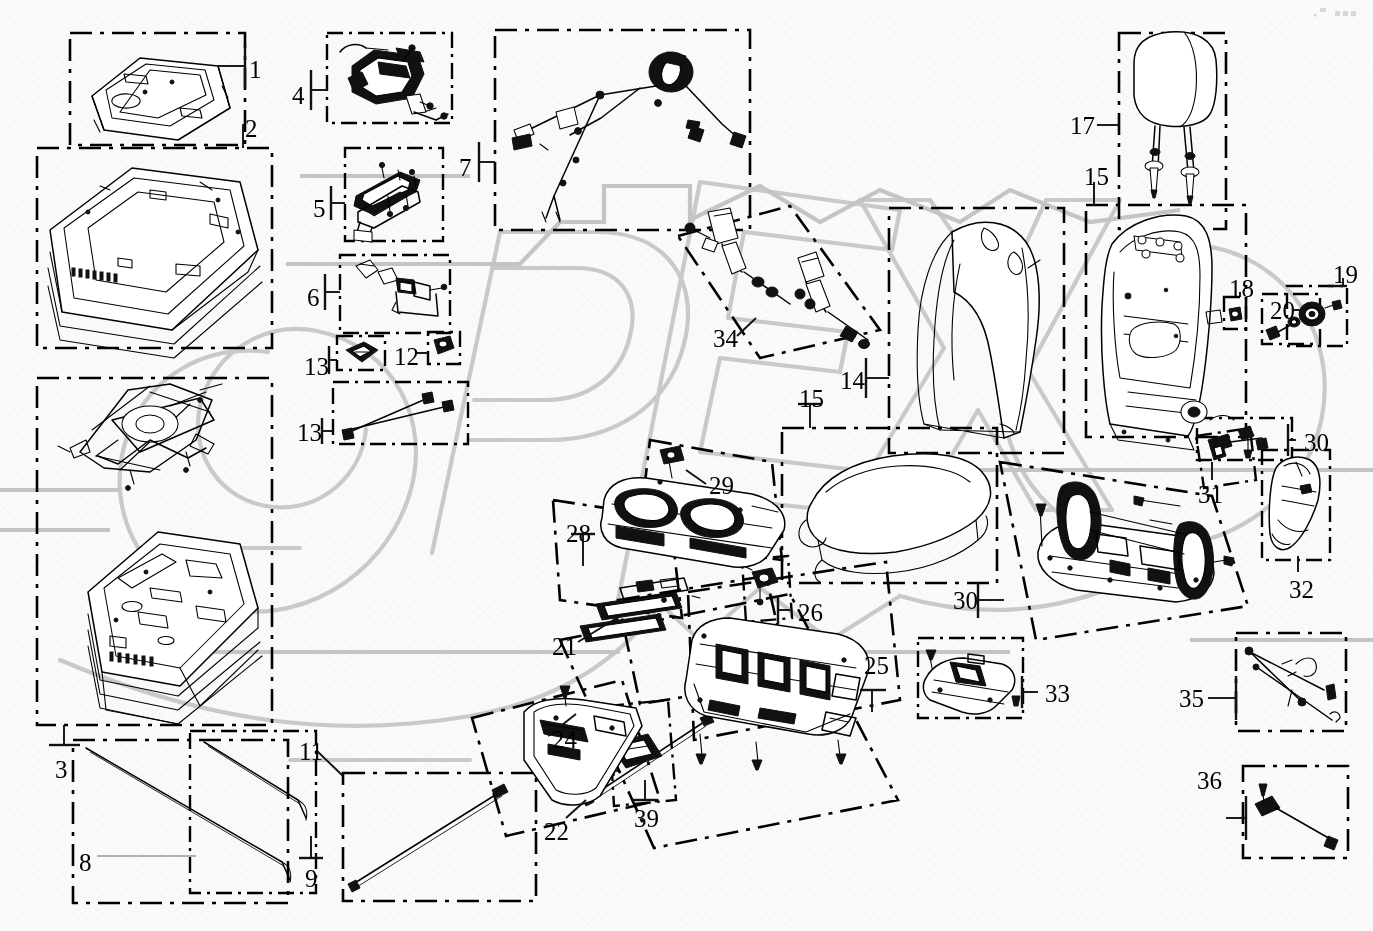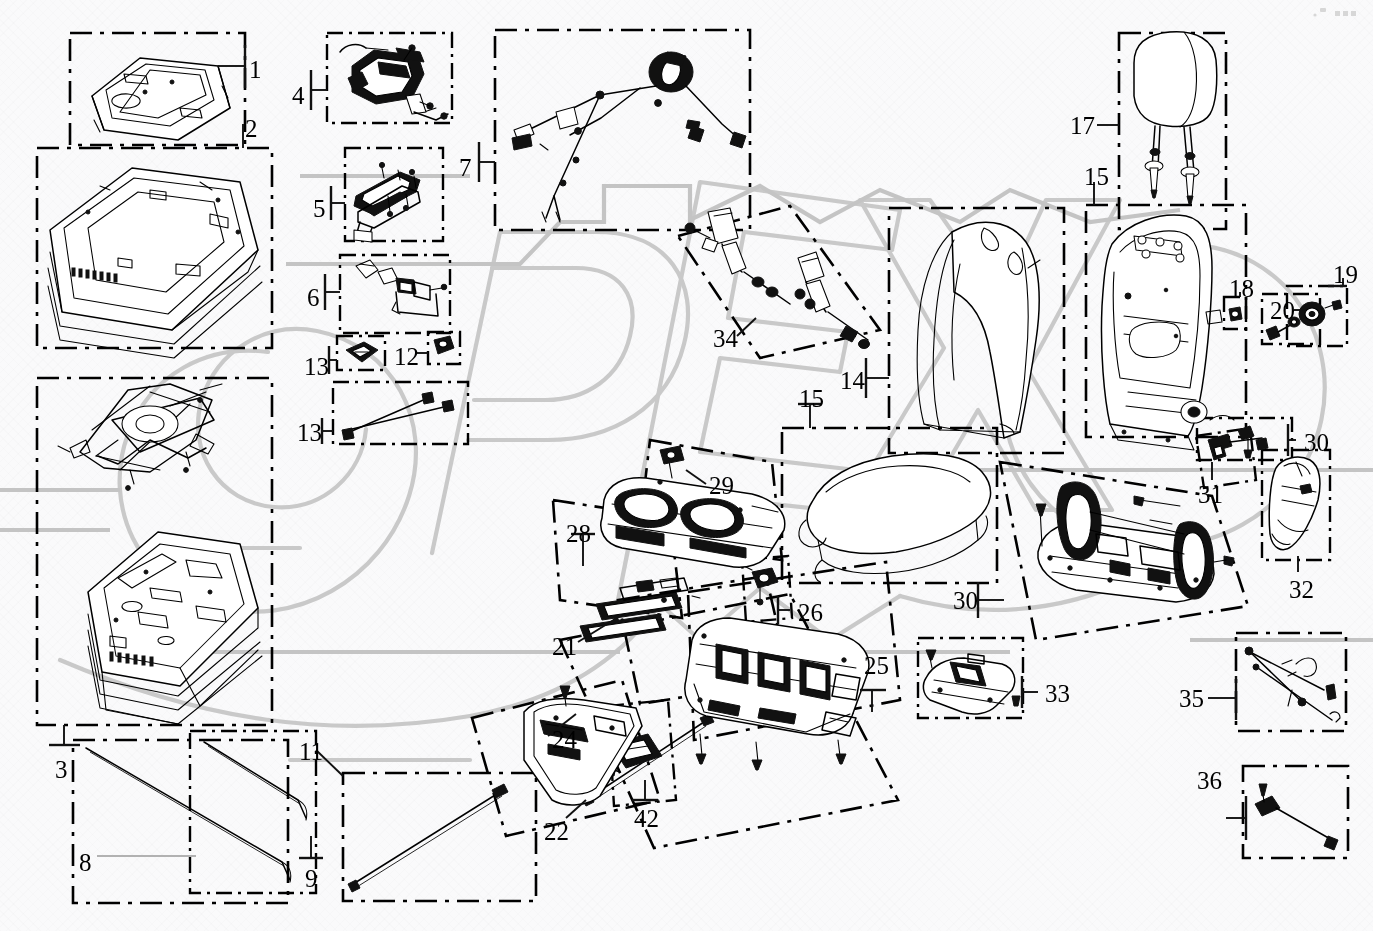--- a/index.html
+++ b/index.html
@@ -713,21 +713,21 @@
   <div class="num" style="left:297px;top:420px">13</div>
   <div class="num" style="left:840px;top:368px">14</div>
   <div class="num" style="left:799px;top:386px">15</div>
   <div class="num" style="left:1084px;top:164px">15</div>
   <div class="num" style="left:1070px;top:113px">17</div>
   <div class="num" style="left:1229px;top:276px">18</div>
   <div class="num" style="left:1333px;top:262px">19</div>
   <div class="num" style="left:1270px;top:298px">20</div>
   <div class="num" style="left:953px;top:588px">30</div>
   <div class="num" style="left:544px;top:819px">22</div>
-  <div class="num" style="left:634px;top:806px">42</div>
+  <div class="num" style="left:634px;top:806px">39</div>
   <div class="num" style="left:552px;top:727px">24</div>
   <div class="num" style="left:864px;top:653px">25</div>
   <div class="num" style="left:798px;top:600px">26</div>
   <div class="num" style="left:552px;top:634px">21</div>
   <div class="num" style="left:566px;top:521px">28</div>
   <div class="num" style="left:709px;top:473px">29</div>
   <div class="num" style="left:1304px;top:430px">30</div>
   <div class="num" style="left:1198px;top:482px">31</div>
   <div class="num" style="left:1289px;top:577px">32</div>
   <div class="num" style="left:1045px;top:681px">33</div>

